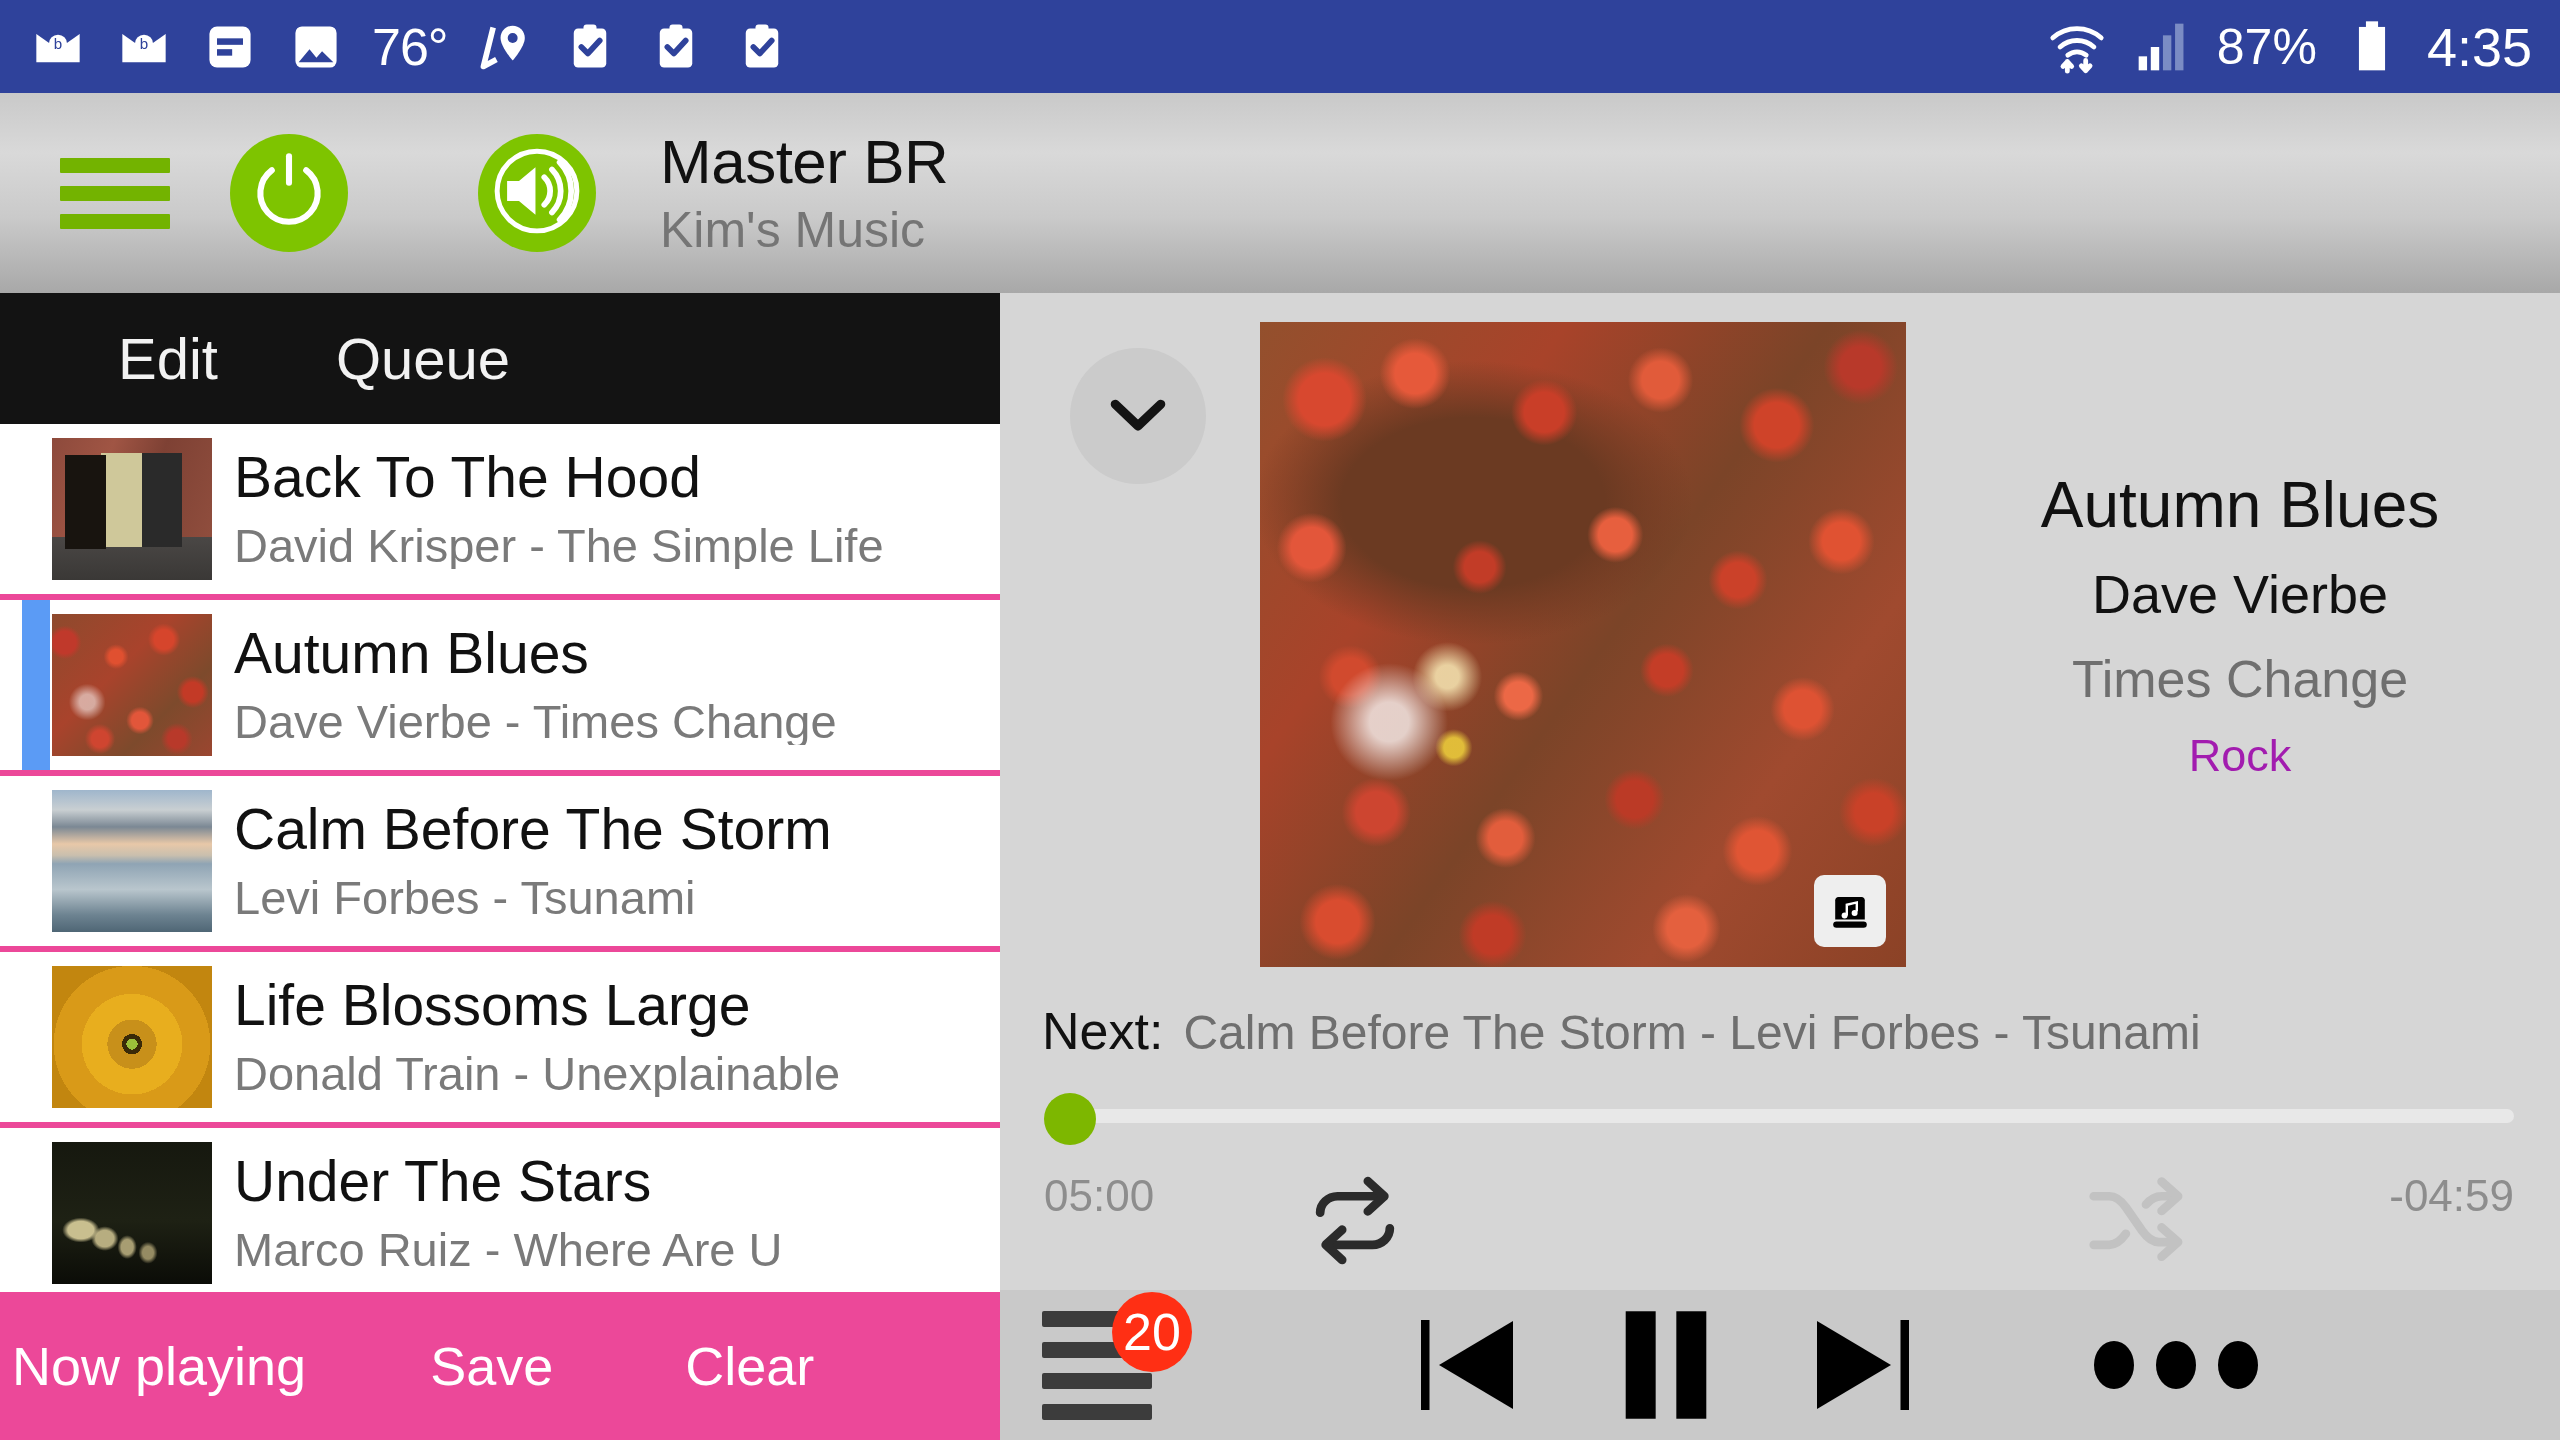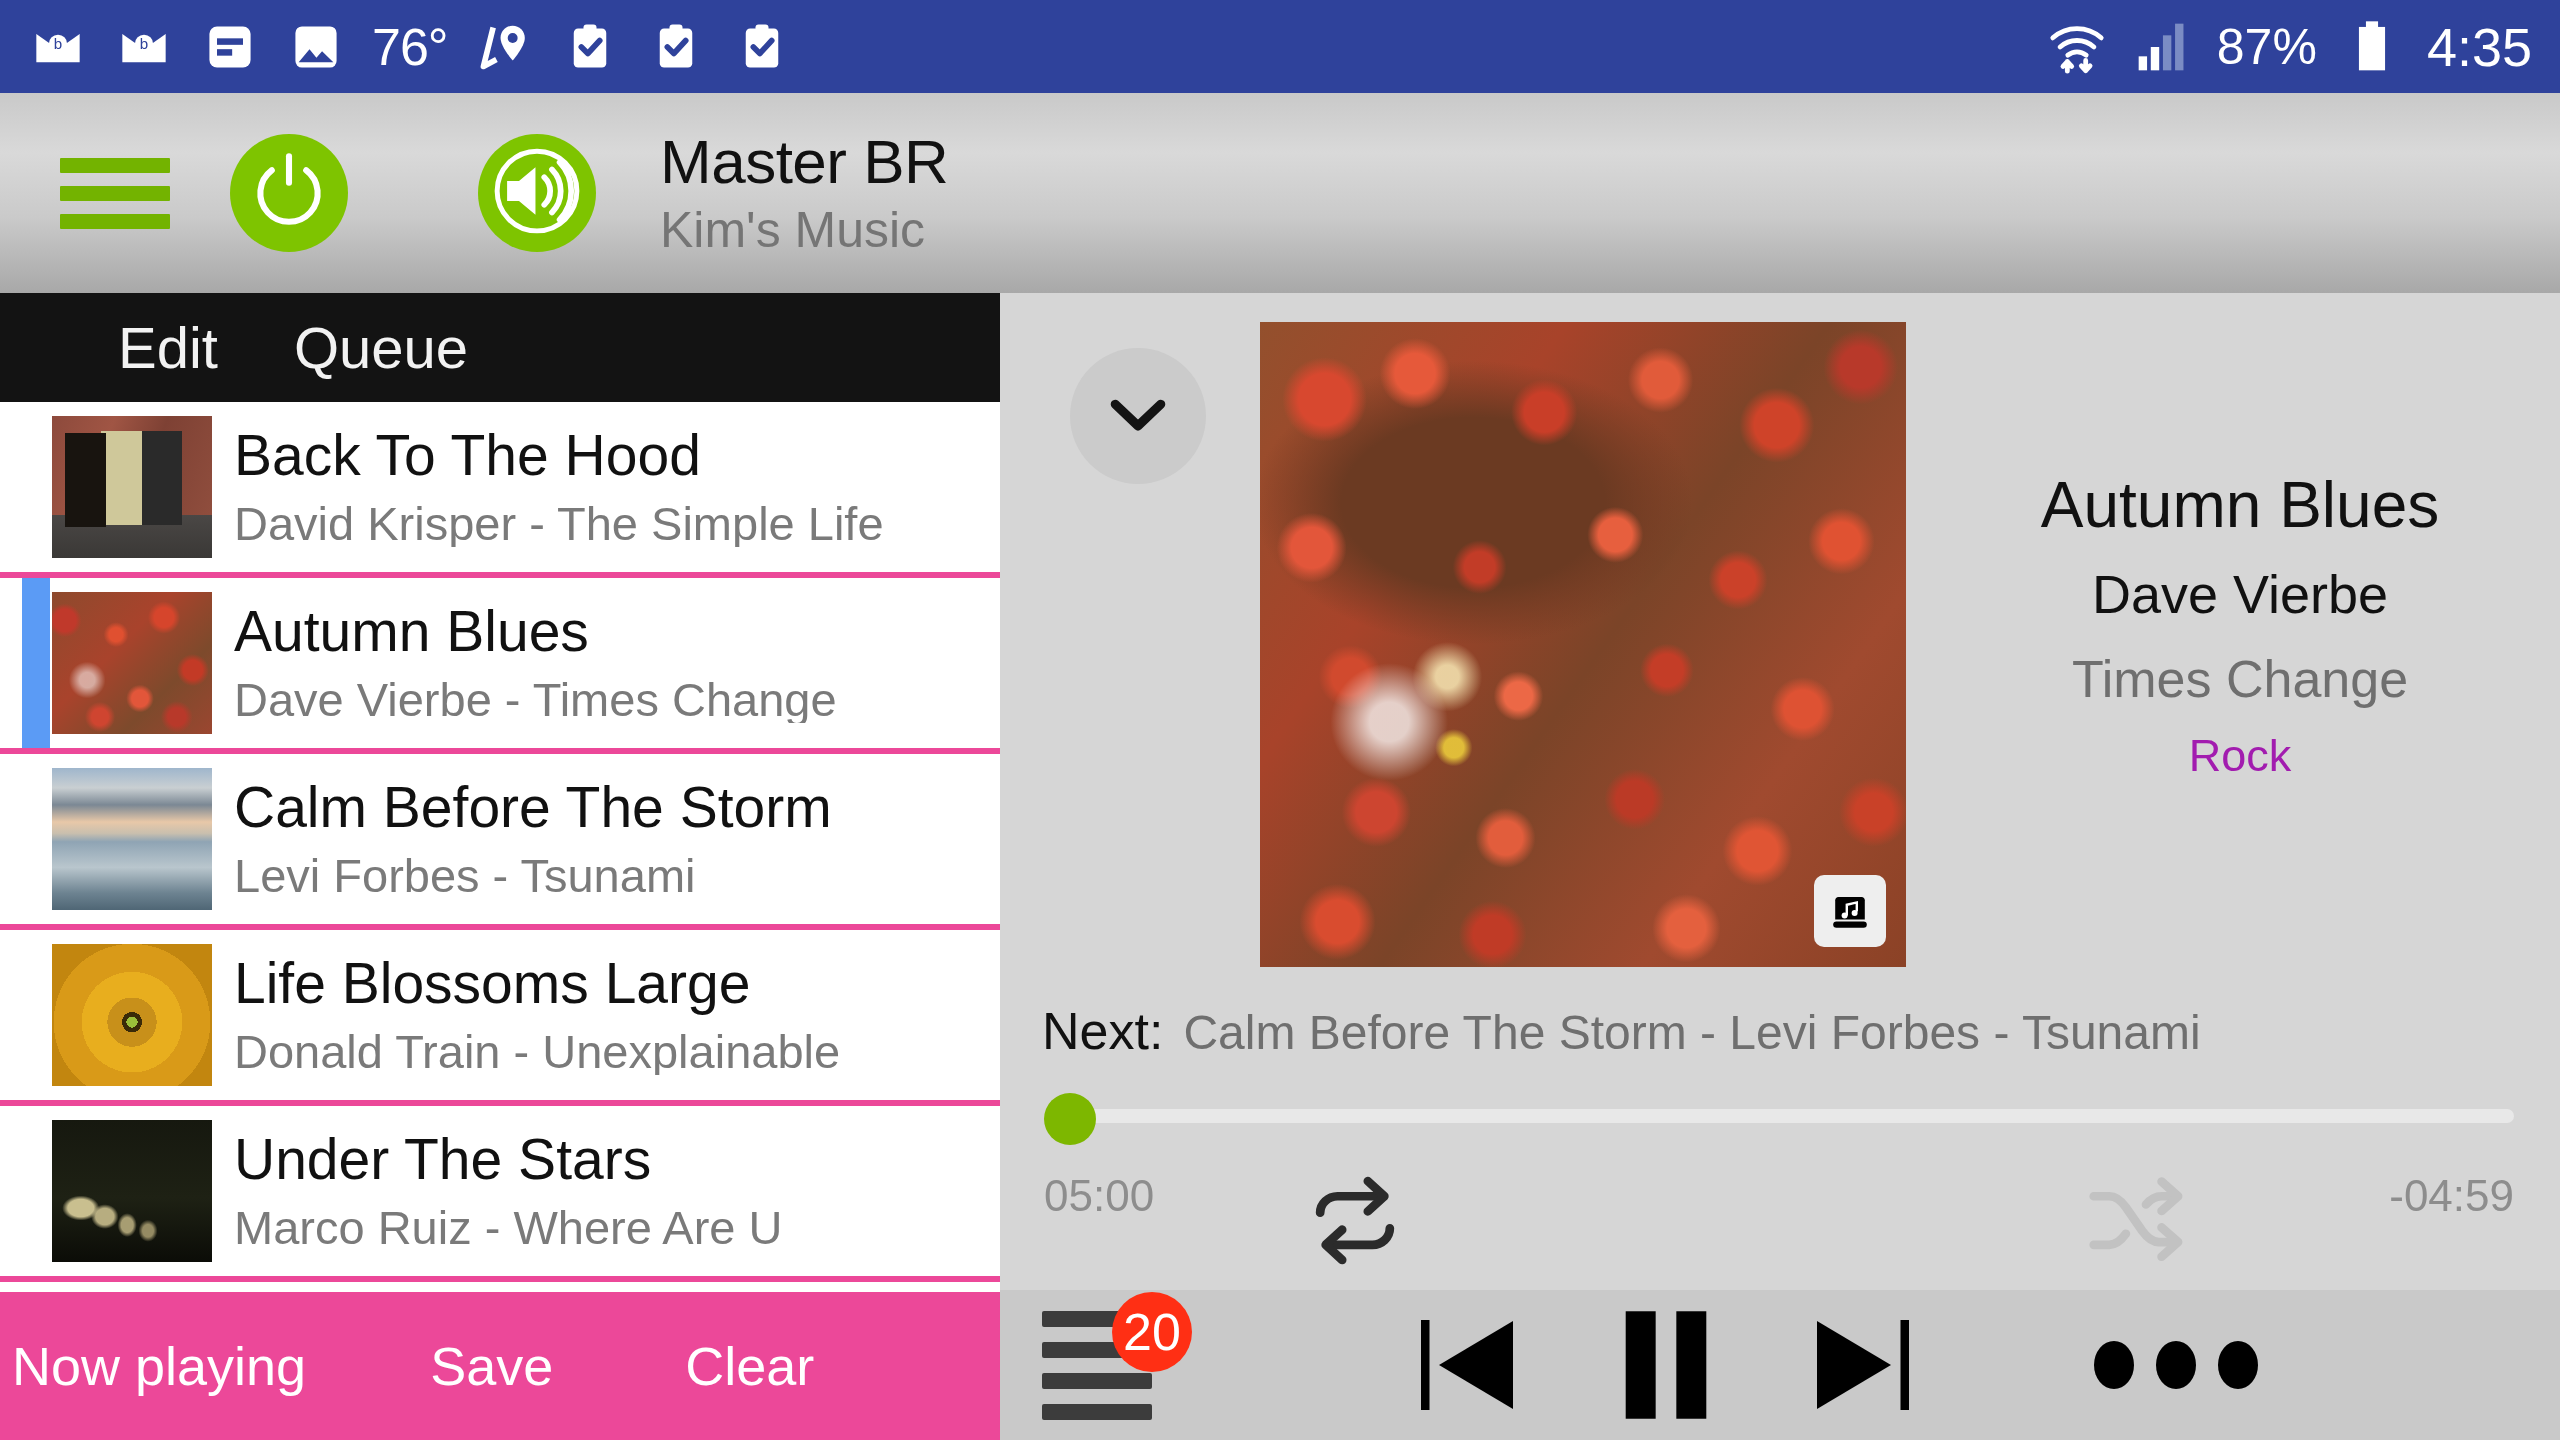--- a/index.html
+++ b/index.html
@@ -45,25 +45,25 @@
   #titleblock{ margin-left:64px; line-height:1; }
   #titleblock .t1{ font-size:62px; color:#111; font-weight:400; letter-spacing:-0.5px; }
   #titleblock .t2{ font-size:50px; color:#757575; font-weight:400; margin-top:12px; }
 
   
   #leftpanel{
     position:absolute; left:0; top:293px; width:1000px; height:1147px;
     background:#fff; overflow:hidden;
   }
   #tabbar{
-    height:109px; background:#131313; display:flex; align-items:center;
+    height:131px; background:#131313; display:flex; align-items:center;
   }
   .tabbtn{ color:#f2f2f2; font-size:58px; font-weight:400; }
   #tab-edit{ margin-left:118px; }
-  #tab-queue{ margin-left:76px; }
+  #tab-queue{ margin-left:118px; }
 
   #tracklist{ position:relative; }
   .track{
     position:relative; height:176px; display:flex; align-items:center;
     border-bottom:6px solid #ec4899; background:#fff;
   }
   .track.selected .sel-bar{
     position:absolute; left:22px; top:0; width:28px; height:100%;
     background:#5b9bf5;
   }

